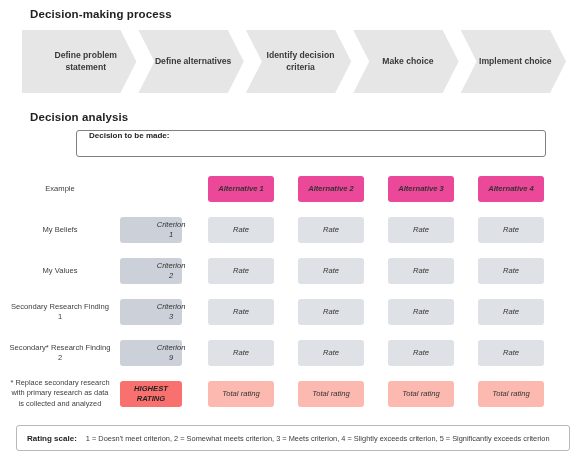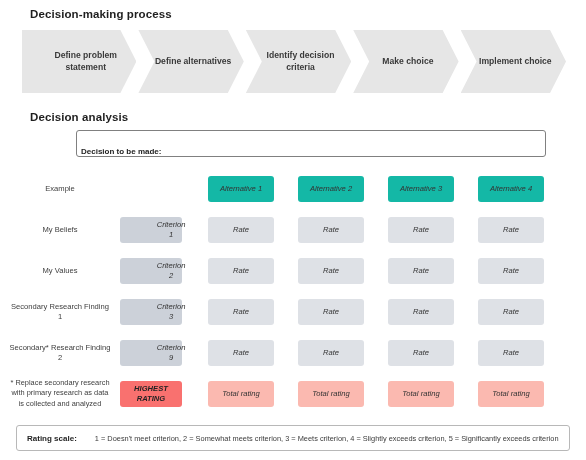--- a/index.html
+++ b/index.html
@@ -65,22 +65,22 @@
     position: absolute;
     left: 76px;
     top: 130px;
     width: 470px;
     height: 27px;
     border: 1px solid #808080;
     border-radius: 3px;
     background: #ffffff;
     box-sizing: border-box;
     display: flex;
-    align-items: flex-end;
-    padding-left: 4px;
+    align-items: flex-start;
+    padding-left: 12px;
   }
   .decision-box-label {
     font-size: 8px;
     font-weight: bold;
     color: #232323;
   }
 
   
   .matrix {
     position: absolute;
@@ -125,21 +125,22 @@
     line-height: 1.25;
   }
   .cell.criterion {
     left: 120px;
     width: 62px;
     background: #ccd1d9;
     padding-left: 40px;
   }
   .cell.alt {
     width: 66px;
-    background: #14b8a6;
+    background: #ec4899;
+    font-weight: bold;
   }
   .cell.rate {
     width: 66px;
     background: #dee1e6;
   }
   .cell.total {
     width: 66px;
     background: #fbb9b0;
   }
   .cell.highest {
@@ -171,21 +172,21 @@
     display: flex;
     align-items: center;
     padding-left: 10px;
     font-size: 7.4px;
     color: #3a3a3a;
     white-space: nowrap;
   }
   .rating-scale b {
     font-weight: bold;
     color: #1f1f1f;
-    margin-right: 18px;
+    margin-right: 9px;
     font-size: 8px;
     text-align: right;
   }
 </style>
 </head>
 <body>
 
 <div class="section-title" id="title-process">Decision-making process</div>
 
 <div class="process-band">

